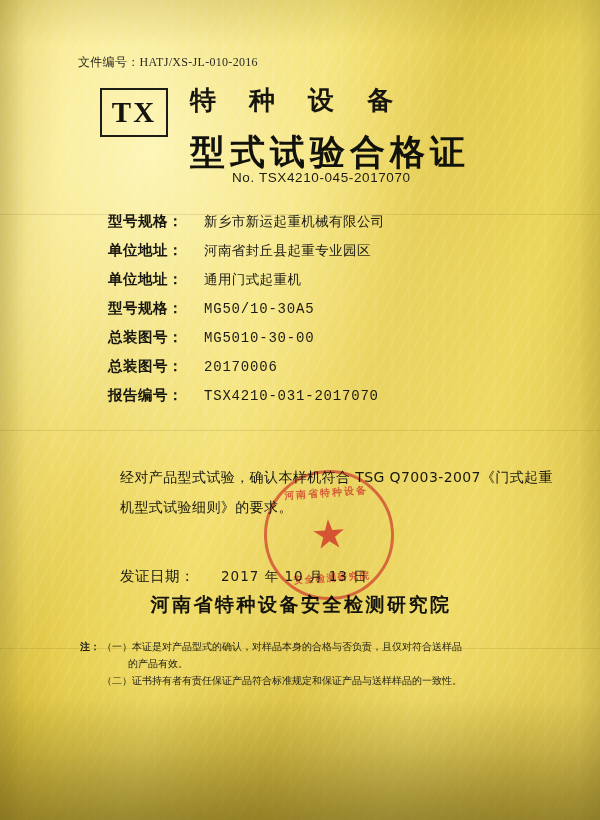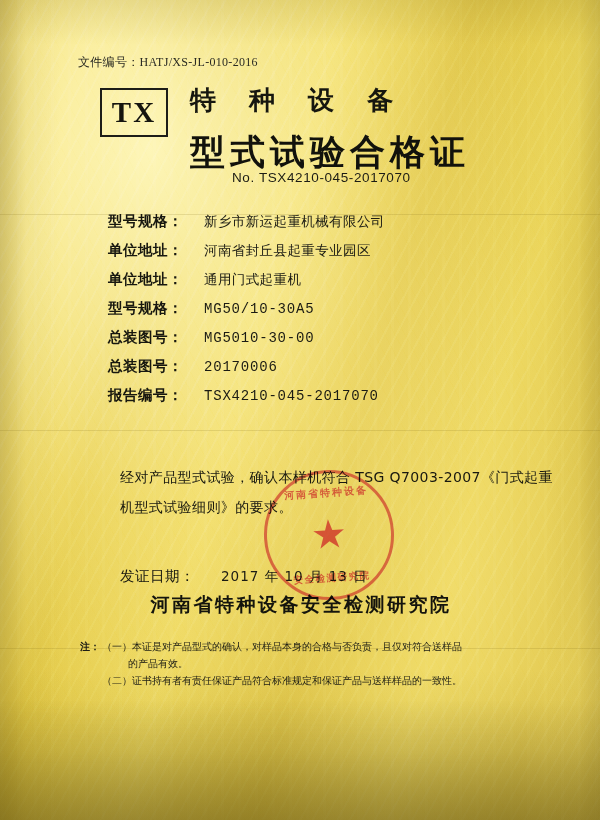--- a/index.html
+++ b/index.html
@@ -370,21 +370,21 @@
         <div class="field-value latin">MG5010-30-00</div>
       </div>
 
       <div class="field-row">
         <div class="field-label">总装图号：</div>
         <div class="field-value latin">20170006</div>
       </div>
 
       <div class="field-row">
         <div class="field-label">报告编号：</div>
-        <div class="field-value latin">TSX4210-045-2017070</div>
+        <div class="field-value latin">TSX4210-031-2017070</div>
       </div>
 
     </div>
 
     <div class="statement">
       <div class="statement-line">经对产品型式试验，确认本样机符合 TSG Q7003-2007《门式起重</div>
       <div class="statement-line">机型式试验细则》的要求。</div>
       <div class="issue-row">
         <div class="issue-label">发证日期：</div>
         <div class="issue-date">2017 年 10 月 13 日</div>

